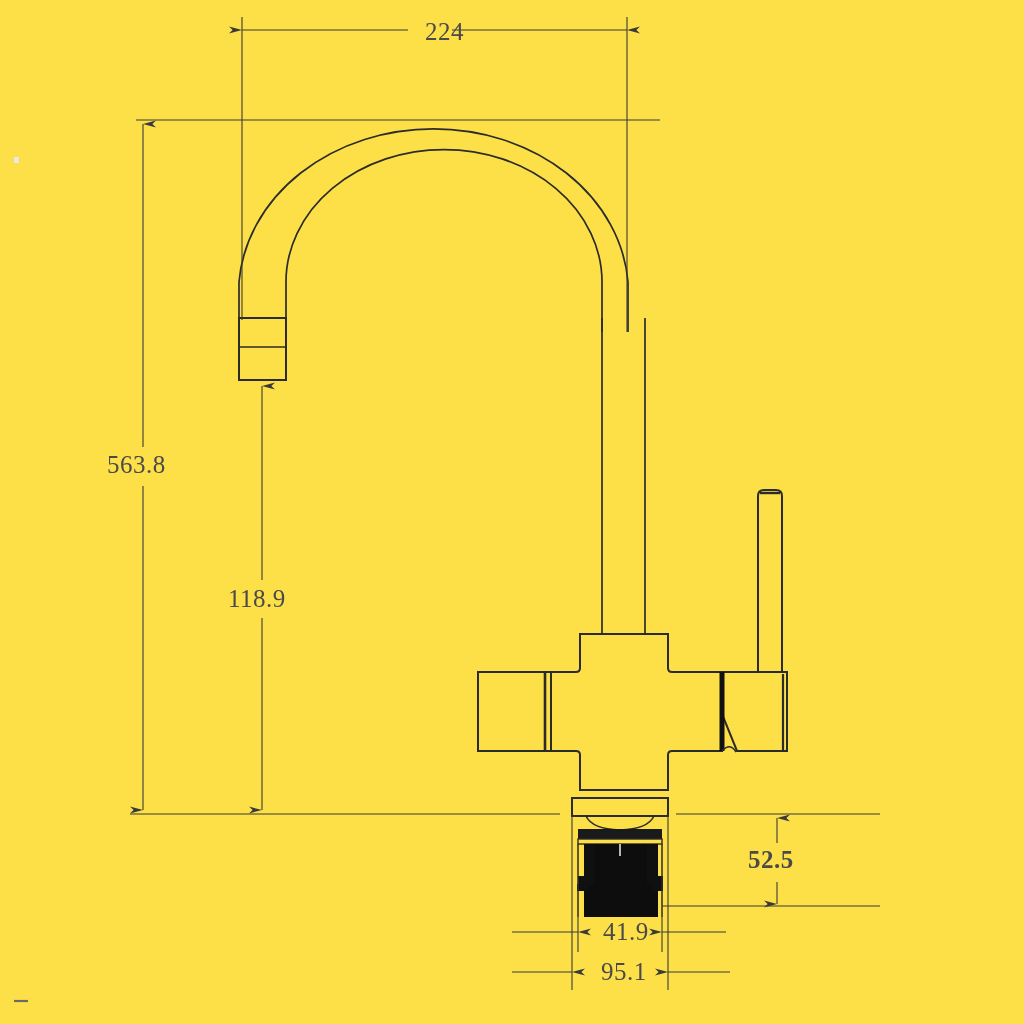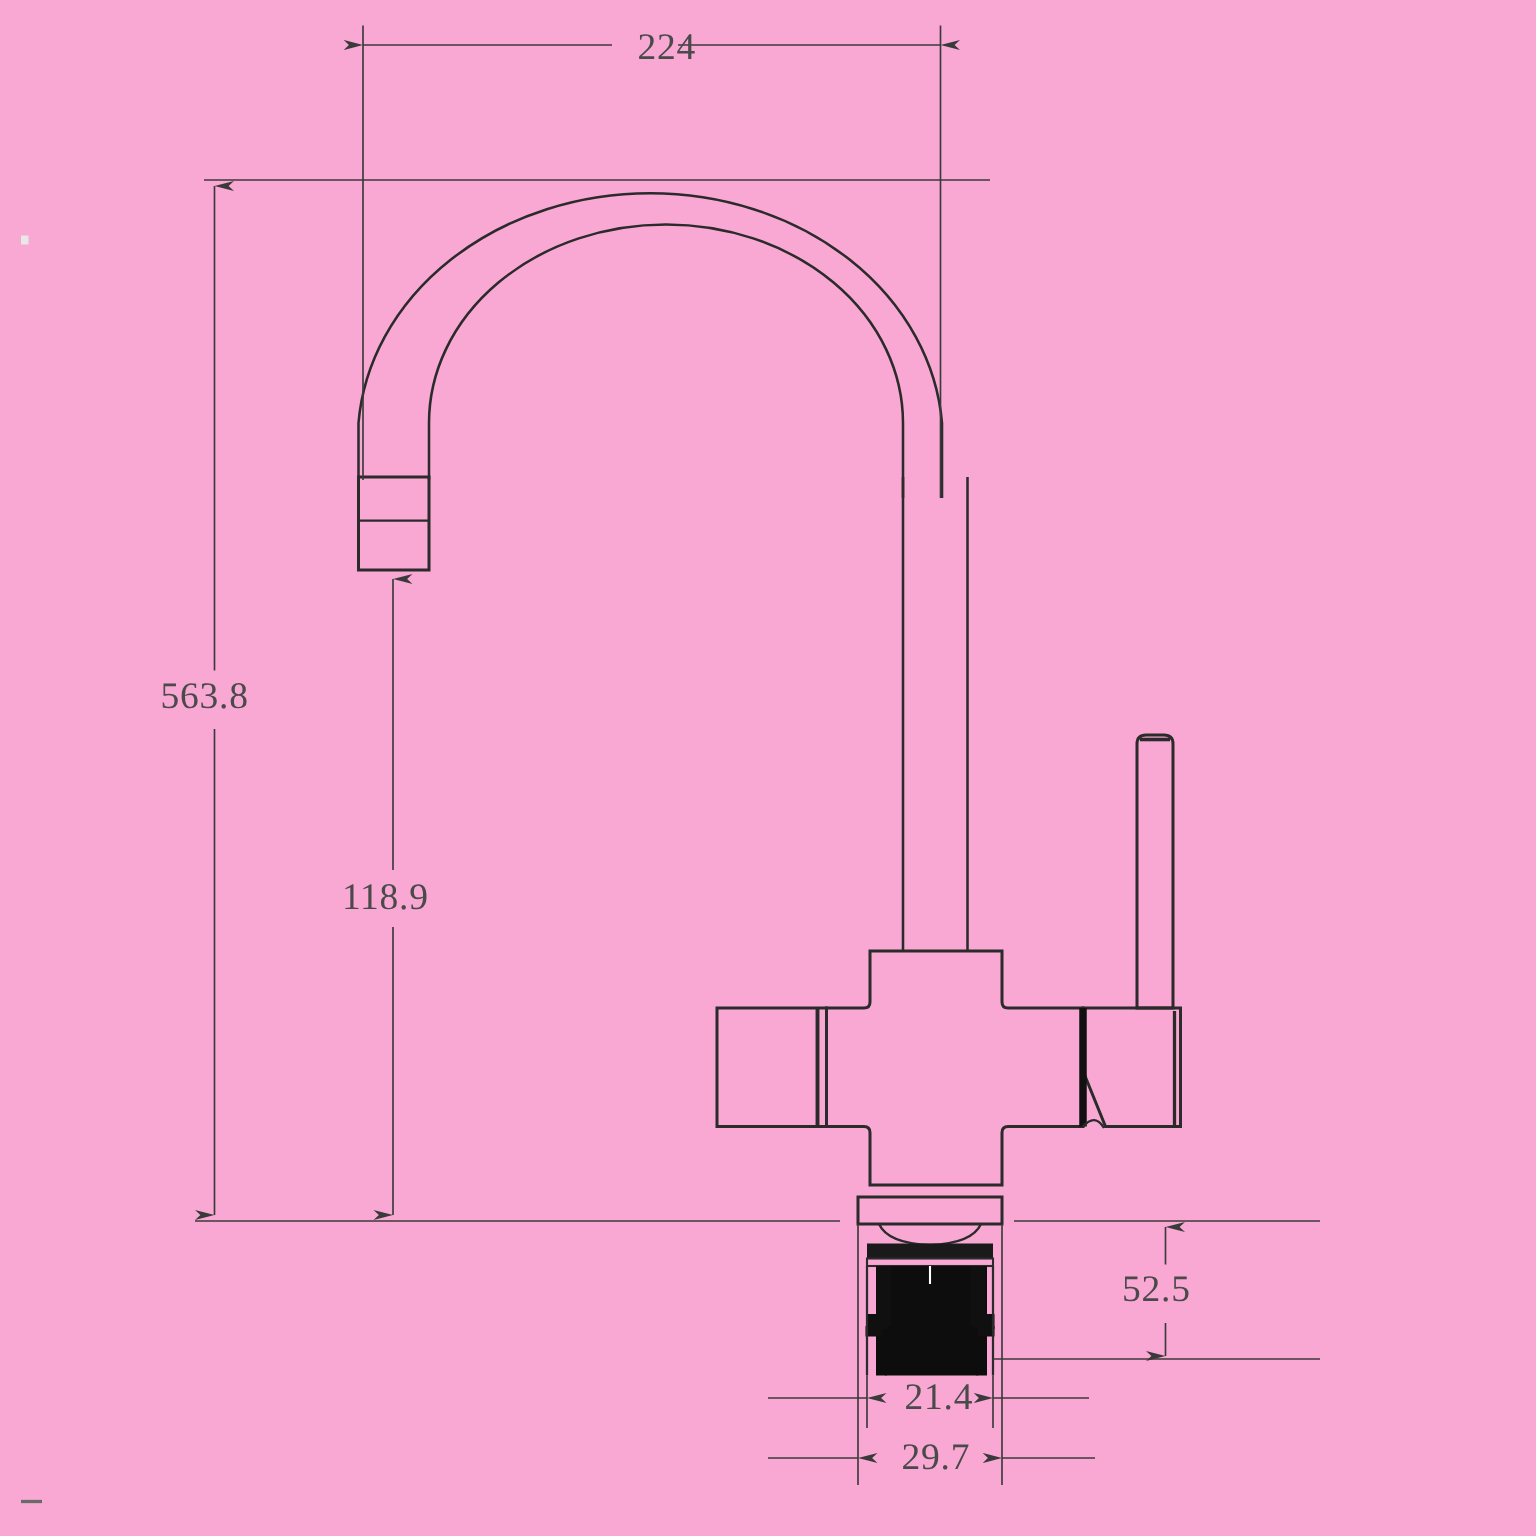--- a/index.html
+++ b/index.html
@@ -1,18 +1,18 @@
 <!DOCTYPE html>
 <html><head>
 <meta charset="utf-8">
 <style>
   html,body{margin:0;padding:0;background:#ffffff;}
   body{width:1024px;height:1024px;overflow:hidden;
        font-family:"Liberation Serif",serif;color:#3a3a3a;}
-  #stage{position:relative;width:1024px;height:1024px;background:#f9a8d4;}
+  #stage{position:relative;width:1024px;height:1024px;background:#fde047;}
   svg#drawing{position:absolute;left:0;top:0;width:1024px;height:1024px;display:block;}
   .dimtext{
     position:absolute;
     font-family:"Liberation Serif",serif;
     font-size:25px;
     color:#4a4a4a;
     letter-spacing:0.5px;
     white-space:nowrap;
     line-height:1;
     user-select:none;
@@ -152,19 +152,19 @@
       </g>
     </g>
   </svg>
 
   <div class="dimtext" style="left:425px;top:19px;">224</div>
 
   <div class="dimtext" style="left:107px;top:452px;">563.8</div>
 
   <div class="dimtext" style="left:228px;top:586px;">118.9</div>
 
-  <div class="dimtext" style="left:748px;top:847px;">52.5</div>
+  <div class="dimtext" style="left:748px;top:847px;font-weight:bold;">52.5</div>
 
-  <div class="dimtext" style="left:603px;top:919px;">21.4</div>
+  <div class="dimtext" style="left:603px;top:919px;">41.9</div>
 
-  <div class="dimtext" style="left:601px;top:959px;">29.7</div>
+  <div class="dimtext" style="left:601px;top:959px;">95.1</div>
 
 </div>
 
 </body></html>

